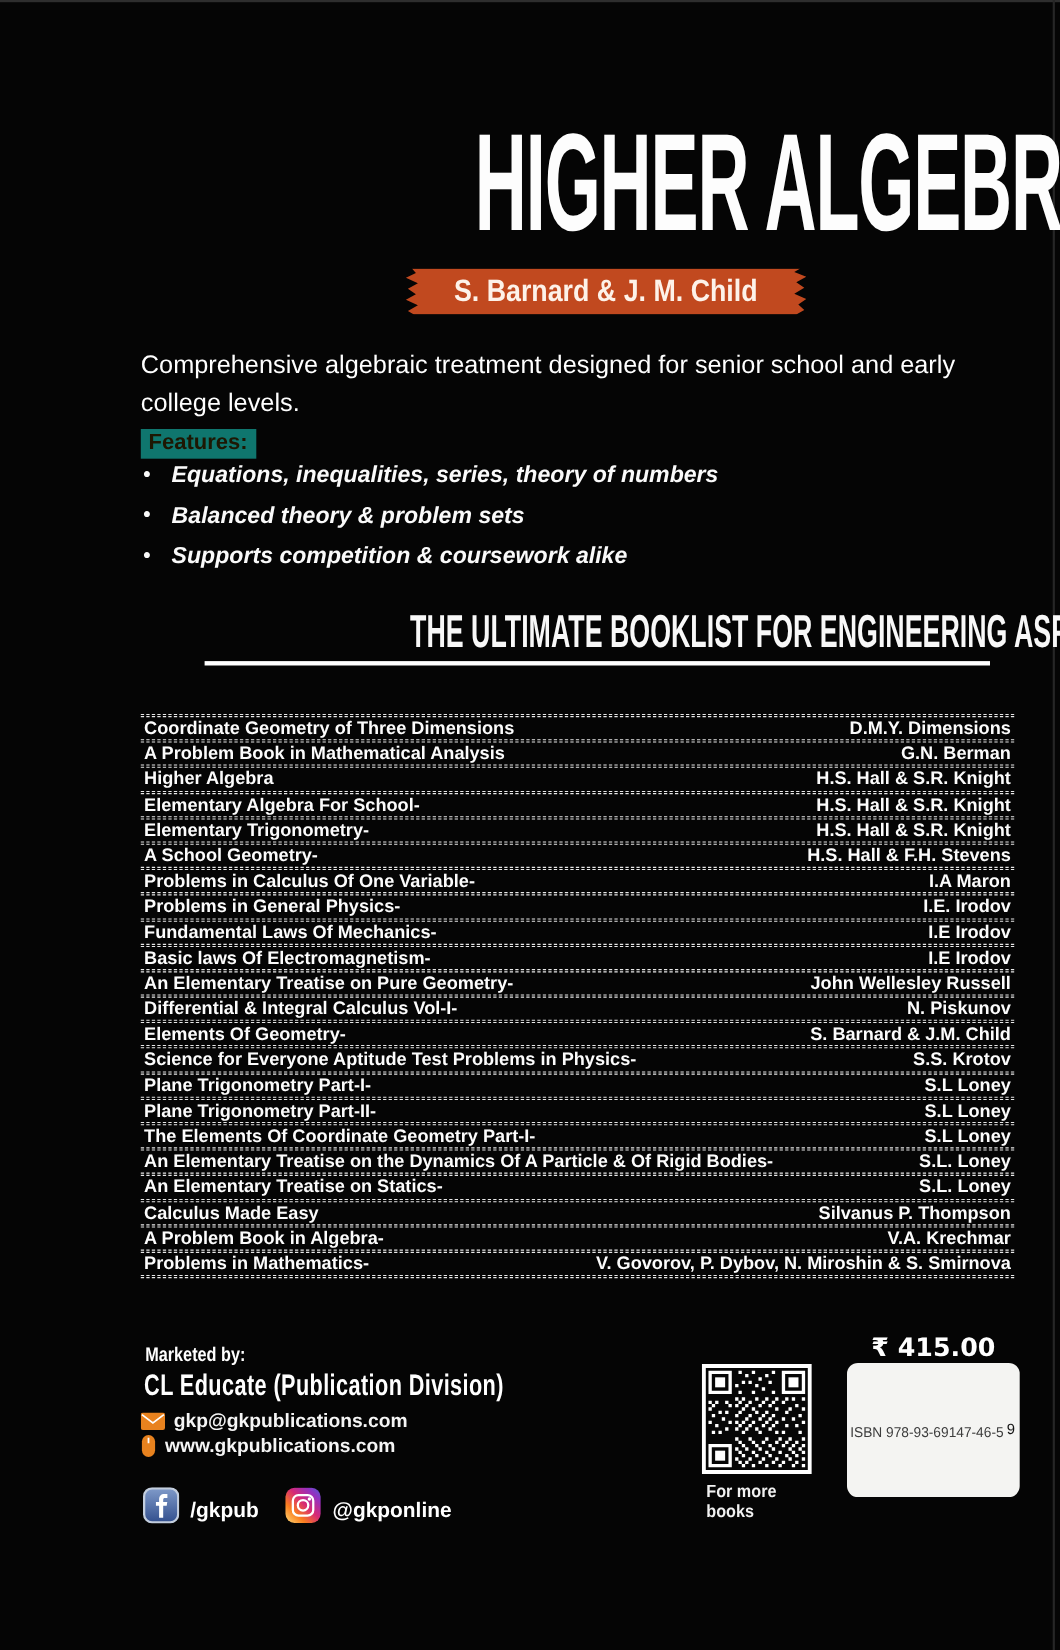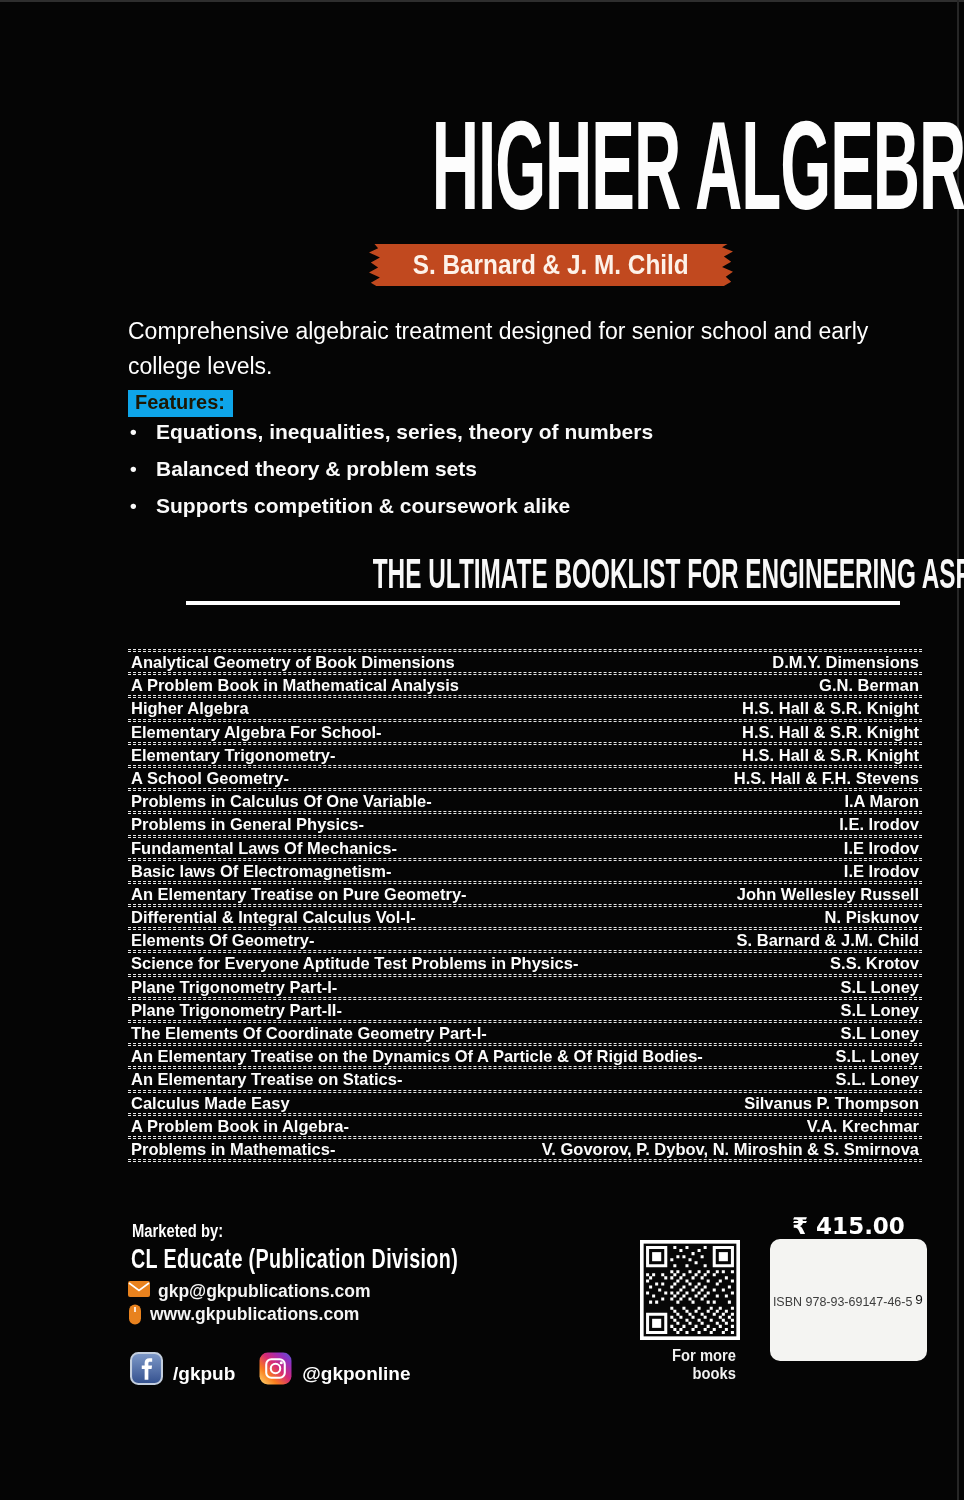--- a/index.html
+++ b/index.html
@@ -17,23 +17,23 @@
 
   
   .ribbon{position:absolute;left:369px;top:244px;width:364px;height:42px;background:#c1491f;
     display:flex;align-items:center;justify-content:center;
     clip-path:polygon(1.5% 0%,98.5% 0%,97% 8%,100% 18%,97.5% 30%,99.5% 42%,97% 55%,100% 66%,98% 78%,99.5% 90%,97.5% 100%,2% 100%,0.5% 92%,3% 80%,0% 68%,2.5% 56%,0.5% 44%,3% 32%,0% 20%,2.5% 10%);}
   .ribbon-text{display:inline-block;white-space:nowrap;font-size:28px;font-weight:bold;color:#fdf2e9;
     transform:scaleX(0.87);transform-origin:50% 50%;}
 
   
   .description{position:absolute;left:128px;top:314px;width:800px;font-size:23px;line-height:35px;color:#fff;}
-  .features-label{position:absolute;left:128px;top:390px;background:#0ea5e9;color:#1d1703;
+  .features-label{position:absolute;left:128px;top:390px;background:#0f766e;color:#1d1703;
     font-size:20px;font-weight:bold;padding:1px 8px 3px 7px;}
-  .features-list{position:absolute;left:130px;top:420px;width:700px;}
+  .features-list{position:absolute;left:130px;top:420px;width:700px;font-style:italic;}
   .feature-item{display:flex;align-items:flex-start;height:24px;line-height:24px;margin-bottom:13px;
     font-size:21px;font-weight:bold;color:#fafafa;}
   .feature-bullet{width:26px;font-size:19px;}
   .feature-bullet::before{content:"\2022";}
 
   
   .heading-wrap{position:absolute;left:123px;top:551px;width:840px;text-align:center;line-height:46px;}
   .heading-text{display:inline-block;white-space:nowrap;font-size:42px;font-weight:bold;color:#f8f8f8;
     transform:scaleX(0.58);transform-origin:50% 50%;}
   .heading-underline{position:absolute;left:186px;top:601px;width:714px;height:4px;background:#fff;}
@@ -44,30 +44,30 @@
   .book-row{display:flex;justify-content:space-between;align-items:center;height:20.2px;
     line-height:20.2px;font-size:16.5px;font-weight:bold;color:#fcfcfc;overflow:hidden;padding:0 3px;}
   .book-title-cell{white-space:nowrap;}
   .book-author-cell{white-space:nowrap;text-align:right;}
 
   
   .marketed-by{position:absolute;left:132px;top:1221px;font-size:18px;font-weight:bold;
     transform:scaleX(0.82);transform-origin:0 0;white-space:nowrap;}
   .publisher{position:absolute;left:131px;top:1244px;font-size:27px;font-weight:bold;letter-spacing:0.5px;
     transform:scaleX(0.73);transform-origin:0 0;white-space:nowrap;}
-  .contact-row{position:absolute;left:128px;display:flex;align-items:flex-start;gap:8px;
+  .contact-row{position:absolute;left:128px;display:flex;align-items:center;gap:8px;
     font-size:17.5px;font-weight:bold;color:#f5f5f5;}
   .contact-row.email{top:1281px;}
   .contact-row.web{top:1304px;}
   .social-row{position:absolute;left:130px;top:1324px;display:flex;align-items:flex-end;gap:10px;
     font-size:19px;font-weight:bold;color:#fff;margin-top:28px;}
   .social-row .handle{margin-right:14px;}
 
   
-  .qr-block{position:absolute;left:638px;top:1240px;width:102px;text-align:right;}
+  .qr-block{position:absolute;left:638px;top:1240px;width:102px;text-align:left;}
   .qr-caption{margin-top:3px;font-size:16px;font-weight:bold;color:#f2f2f2;transform:scaleX(0.92);transform-origin:50% 0;}
   .price{position:absolute;left:770px;top:1213px;width:157px;text-align:center;
     font-size:23px;font-weight:bold;color:#fff;font-family:"DejaVu Sans","Liberation Sans",sans-serif;}
   .barcode-panel{position:absolute;left:770px;top:1239px;width:157px;height:122px;background:#f4f4f2;
     border-radius:10px;display:flex;flex-direction:row;align-items:center;overflow:hidden;}
   .isbn-text{font-size:13px;color:#3d3d3d;margin-top:3px;white-space:nowrap;transform:scaleX(0.96);}
   .barcode-svg{margin-top:1px;}
   .barcode-digits{font-size:13.5px;color:#151515;letter-spacing:2px;margin-top:-2px;white-space:nowrap;}
 </style>
 </head>
@@ -106,21 +106,21 @@
 
   <div class="heading-wrap">
     <span class="heading-text">THE ULTIMATE BOOKLIST FOR ENGINEERING ASPIRANTS</span>
   </div>
   <div class="heading-underline"></div>
 
   <div class="book-table">
 
       <div class="sep"></div>
       <div class="book-row">
-        <span class="book-title-cell">Analytical Geometry of Book Dimensions</span>
+        <span class="book-title-cell">Coordinate Geometry of Three Dimensions</span>
         <span class="book-author-cell">D.M.Y. Dimensions</span>
       </div>
 
       <div class="sep"></div>
       <div class="book-row">
         <span class="book-title-cell">A Problem Book in Mathematical Analysis</span>
         <span class="book-author-cell">G.N. Berman</span>
       </div>
 
       <div class="sep"></div>

